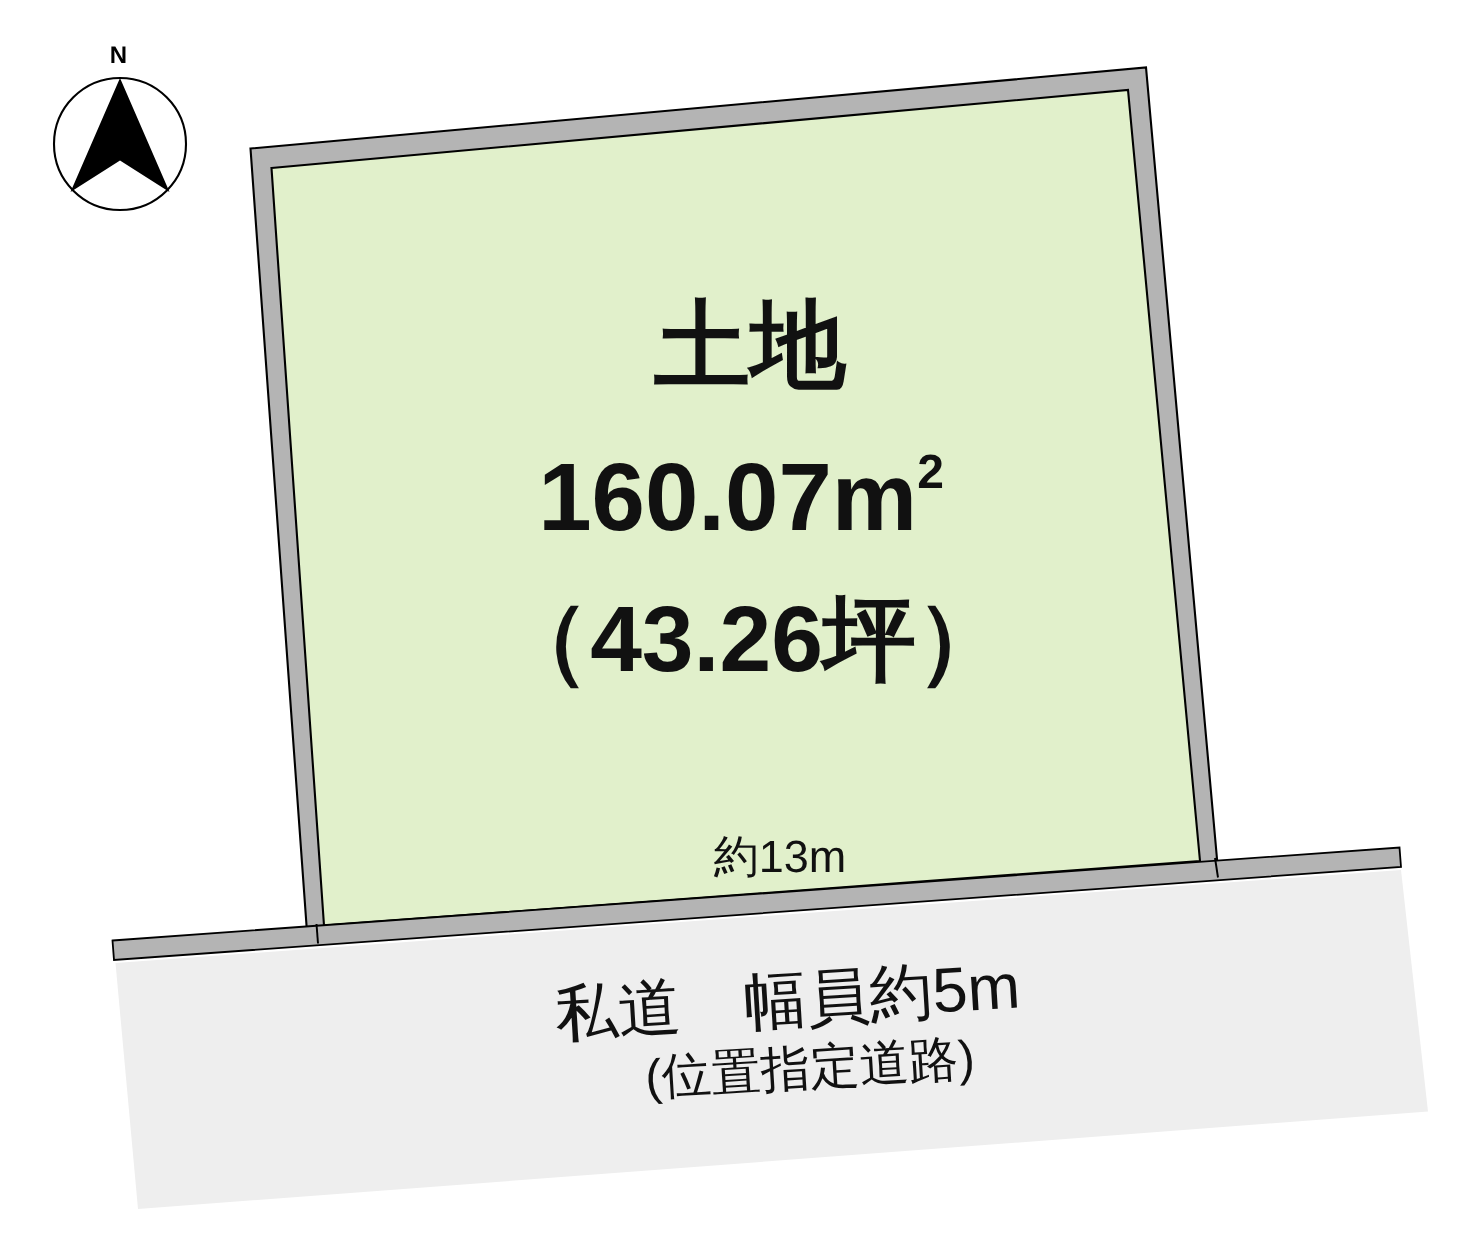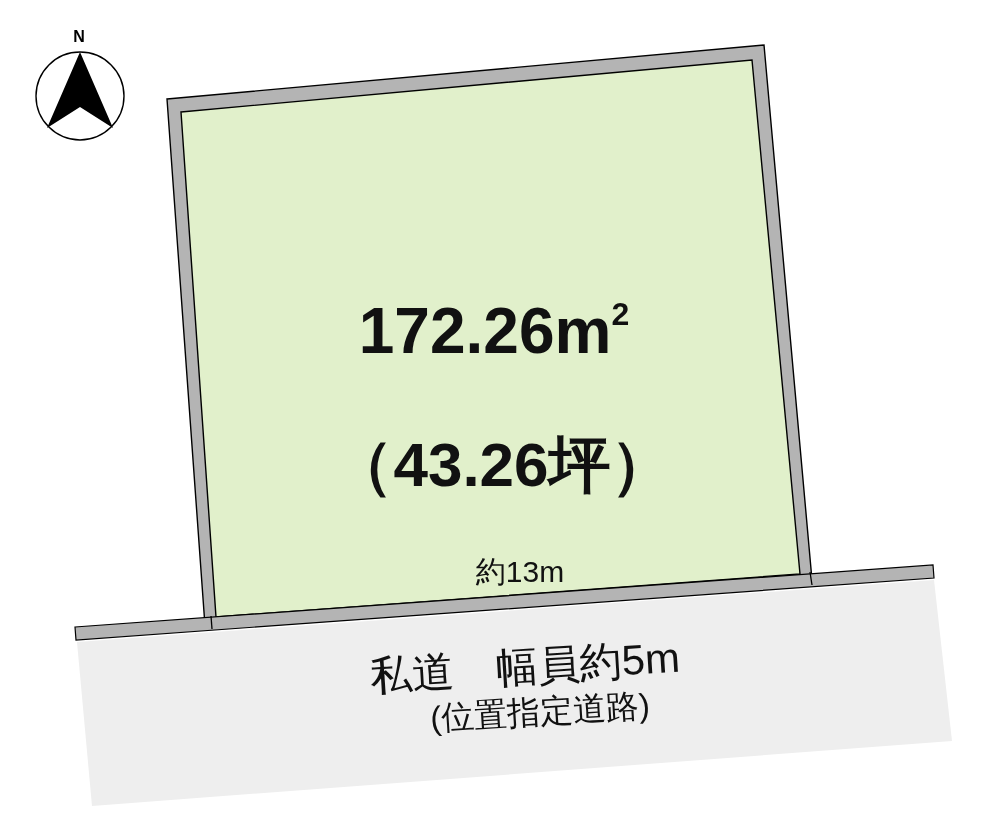--- a/index.html
+++ b/index.html
@@ -47,21 +47,20 @@
     font-size: 32px;
     font-weight: 700;
     vertical-align: 28px;
     line-height: 0;
   }
   .parcel-tsubo {
     left: 502px;
     top: 396px;
     font-size: 62px;
     font-weight: 700;
-    margin-top: 38px;
   }
   .frontage {
     left: 520px;
     top: 557px;
     font-size: 30px;
     font-weight: 400;
   }
   .road-label {
     left: 525px;
     top: 646px;
@@ -108,23 +107,24 @@
 
     <polygon points="77,642 934,580 952,741 92,806" stroke="none" fill="#eeeeee"></polygon>
 
     <g>
       <circle cx="80" cy="96" r="44" stroke="#000000" stroke-width="1.4" fill="#ffffff"></circle>
       <polygon points="80,52 113,128 80,107 47,128" fill="#000000"></polygon>
       <text x="79" y="42" text-anchor="middle" font-size="16" font-weight="600" fill="#000000">N</text>
     </g>
   </svg>
 
+  <div class="txt center parcel-title">土地</div>
 
   <div class="txt center parcel-area">
-    <span>172.26</span><span>m</span><sup>2</sup>
+    <span>160.07</span><span>m</span><sup>2</sup>
   </div>
 
   <div class="txt center parcel-tsubo">（43.26坪）</div>
 
   <div class="txt center frontage">約13m</div>
 
   <div class="txt road-label">私道　幅員約5m</div>
 
   <div class="txt road-sublabel">(位置指定道路)</div>
 

